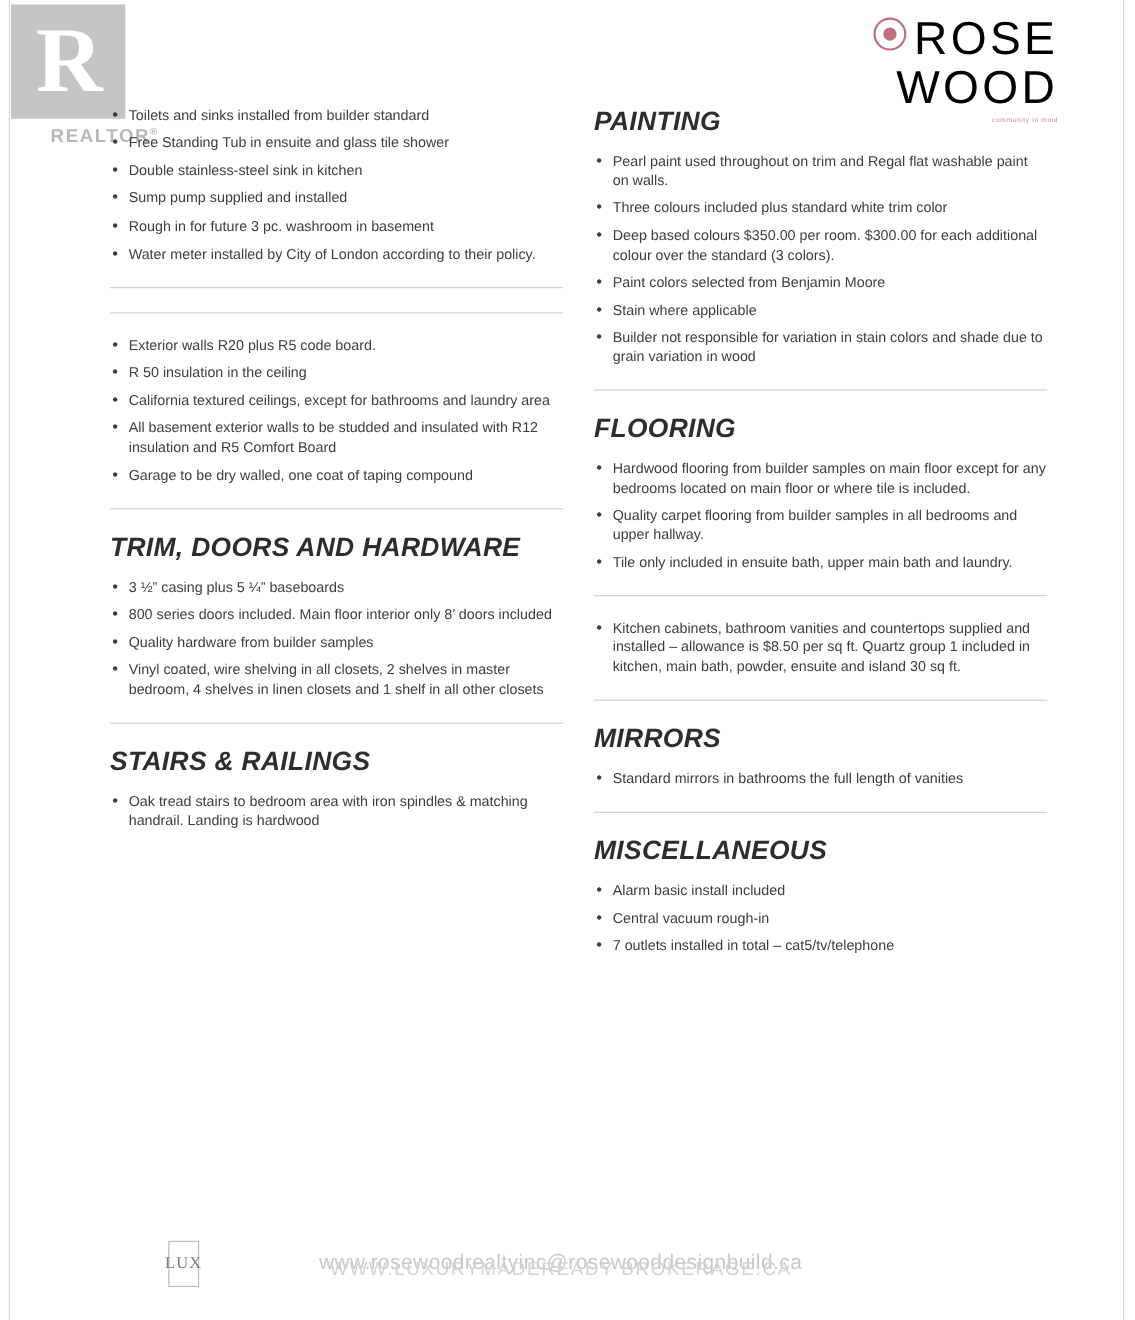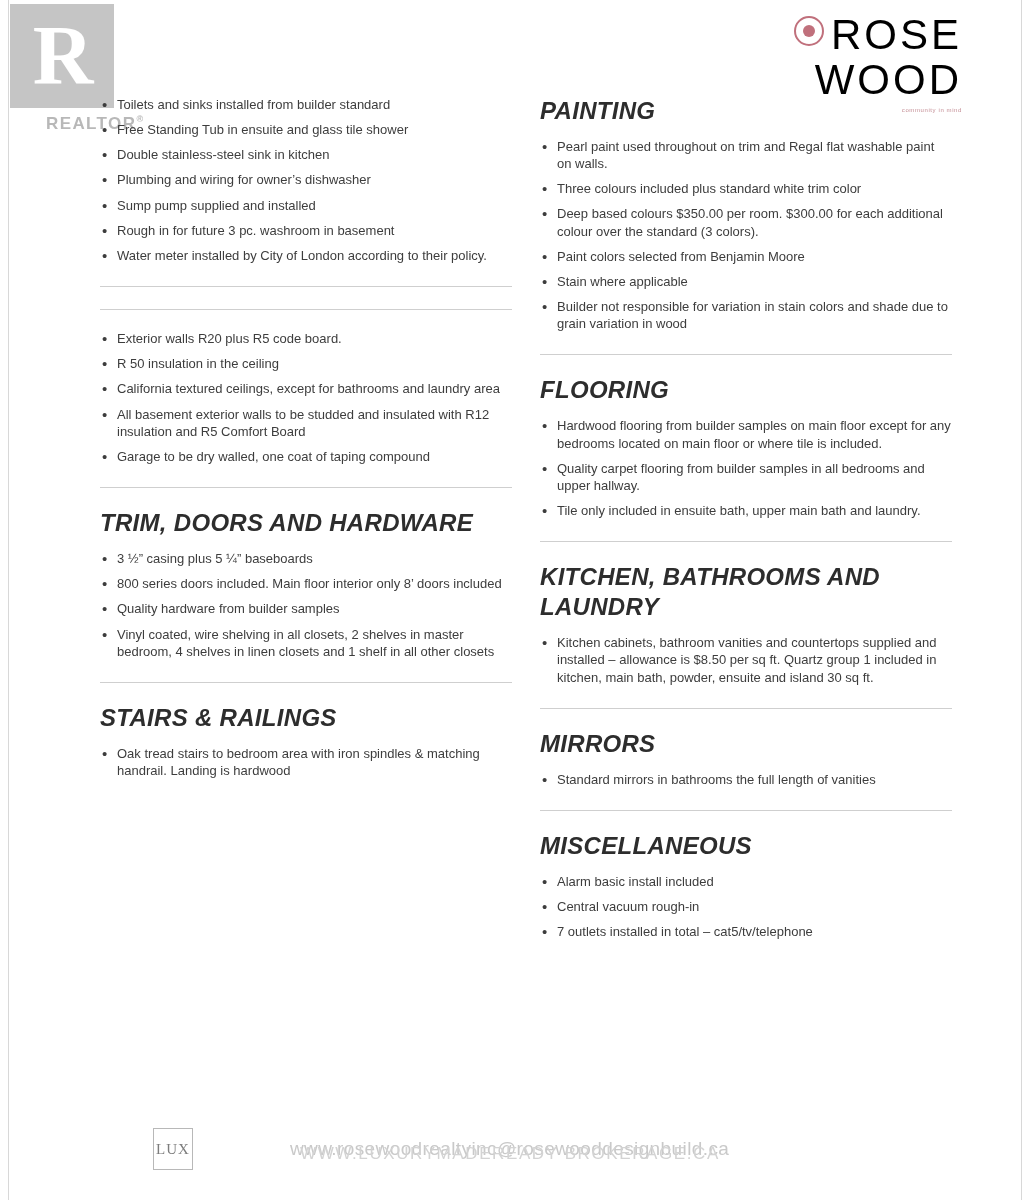--- a/index.html
+++ b/index.html
@@ -165,21 +165,21 @@
     font-size: 15px;
     color: #3d3d3d;
   }
   .block { margin-bottom: 0; }
 
   
   .lux-logo {
     position: absolute;
     left: 153px;
     bottom: 30px;
-    width: 40px;
+    width: 28px;
     height: 42px;
     border: 1px solid #b8b8b8;
     display: flex;
     align-items: center;
     justify-content: center;
     font-size: 15px;
     letter-spacing: 1px;
     color: #7c7c7c;
     font-family: "Liberation Serif", serif;
   }
@@ -226,21 +226,20 @@
     <div class="rw-tag">community in mind</div>
   </div>
 
   <div class="col col-left">
 
     <div class="block">
       <ul class="bullets">
         <li>Toilets and sinks installed from builder standard</li>
         <li>Free Standing Tub in ensuite and glass tile shower</li>
         <li>Double stainless-steel sink in kitchen</li>
-        <li>Plumbing and wiring for owner’s dishwasher</li>
         <li>Sump pump supplied and installed</li>
         <li>Rough in for future 3 pc. washroom in basement</li>
         <li>Water meter installed by City of London according to their policy.</li>
       </ul>
     </div>
 
     <hr class="rule">
 
 
     <hr class="rule">
@@ -299,21 +298,20 @@
       <ul class="bullets">
         <li>Hardwood flooring from builder samples on main floor except for any bedrooms located on main floor or where tile is included.</li>
         <li>Quality carpet flooring from builder samples in all bedrooms and upper hallway.</li>
         <li>Tile only included in ensuite bath, upper main bath and laundry.</li>
       </ul>
     </div>
 
     <hr class="rule">
 
     <div class="block">
-      <h2 class="section-title">KITCHEN, BATHROOMS AND LAUNDRY</h2>
       <ul class="bullets">
         <li>Kitchen cabinets, bathroom vanities  and countertops supplied and installed – allowance is $8.50 per sq ft. Quartz group 1 included in kitchen, main bath, powder, ensuite and island 30 sq ft.</li>
       </ul>
     </div>
 
     <hr class="rule">
 
     <div class="block">
       <h2 class="section-title">MIRRORS</h2>
       <ul class="bullets">

